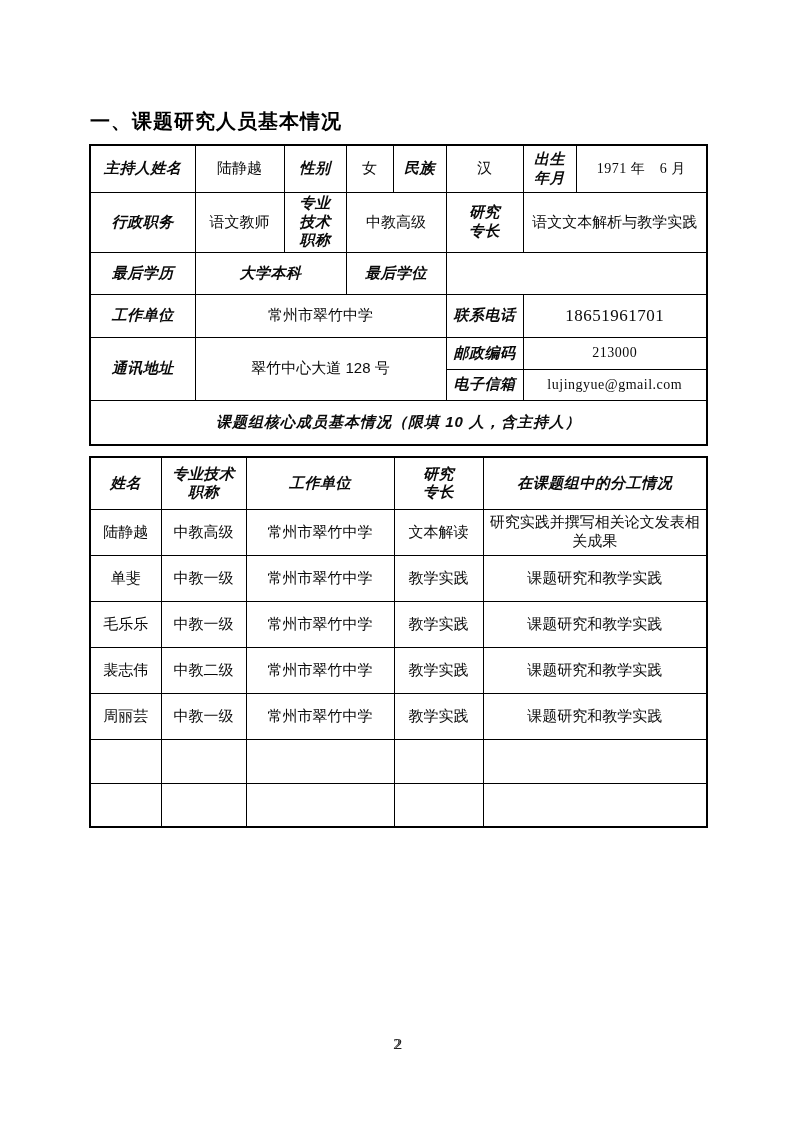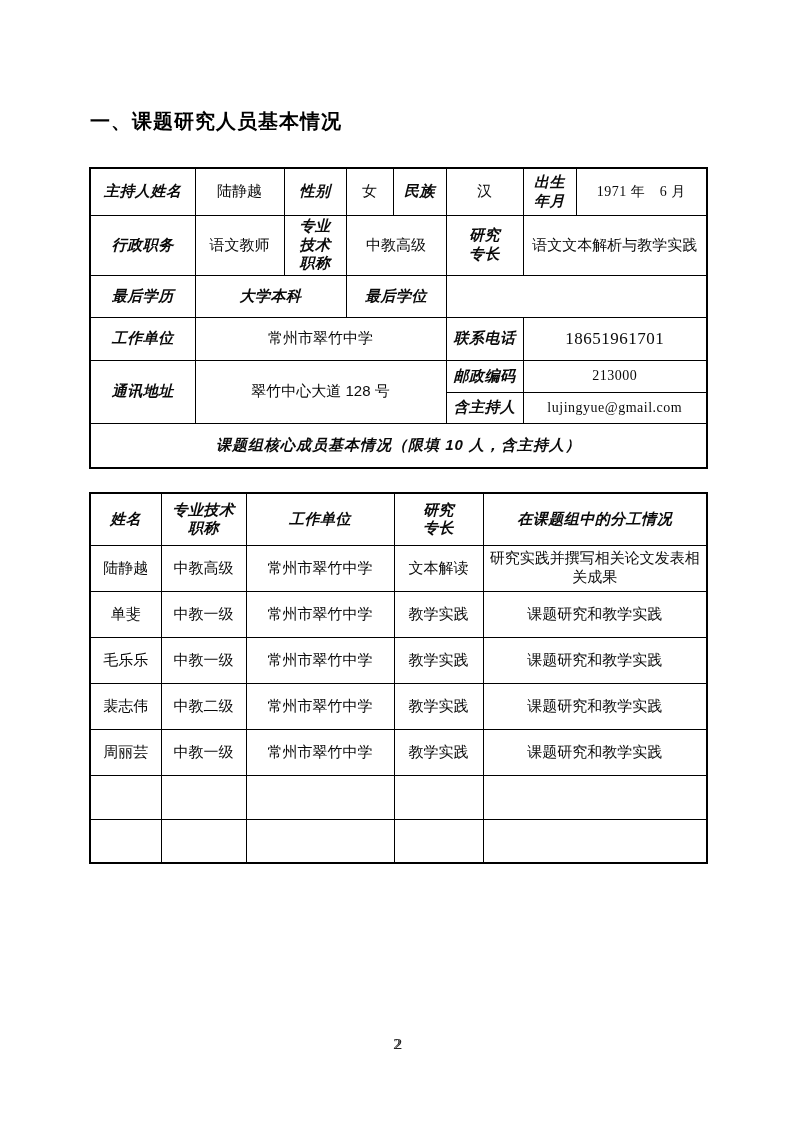--- a/index.html
+++ b/index.html
@@ -15,22 +15,22 @@
   .doc-title{
     position:absolute;left:90px;top:108px;
     font-size:20px;font-weight:bold;letter-spacing:1px;
     color:#000;
   }
   table{
     position:absolute;left:89px;width:617px;
     border-collapse:collapse;table-layout:fixed;
     border:2px solid #000;
   }
-  #t1{top:167px;}
-  #t2{top:456px;margin-top:36px;}
+  #t1{top:144px;}
+  #t2{top:456px;}
   td{
     border:1px solid #000;
     text-align:center;vertical-align:middle;
     font-size:15px;line-height:1.25;
     padding:0 2px;overflow:hidden;
     word-break:break-all;
   }
   .lbl{font-weight:bold;font-style:italic;letter-spacing:0.5px;}
   .serif{font-family:"Liberation Serif", serif;font-size:14px;letter-spacing:0.5px;}
   .phone{font-size:17px;}
@@ -100,21 +100,21 @@
       <td class="lbl">联系电话</td>
       <td colspan="2" class="serif phone">18651961701</td>
     </tr>
     <tr style="height:32px">
       <td class="lbl" rowspan="2">通讯地址</td>
       <td colspan="4" rowspan="2">翠竹中心大道 128 号</td>
       <td class="lbl">邮政编码</td>
       <td colspan="2" class="serif">213000</td>
     </tr>
     <tr style="height:31px">
-      <td class="lbl">含主持人</td>
+      <td class="lbl">电子信箱</td>
       <td colspan="2" class="serif">lujingyue@gmail.com</td>
     </tr>
     <tr style="height:45px">
       <td colspan="8" class="lbl section-title">课题组核心成员基本情况（限填 10 人，含主持人）</td>
     </tr>
   </tbody>
     </table>
 
   <table id="t2">
     <colgroup>

